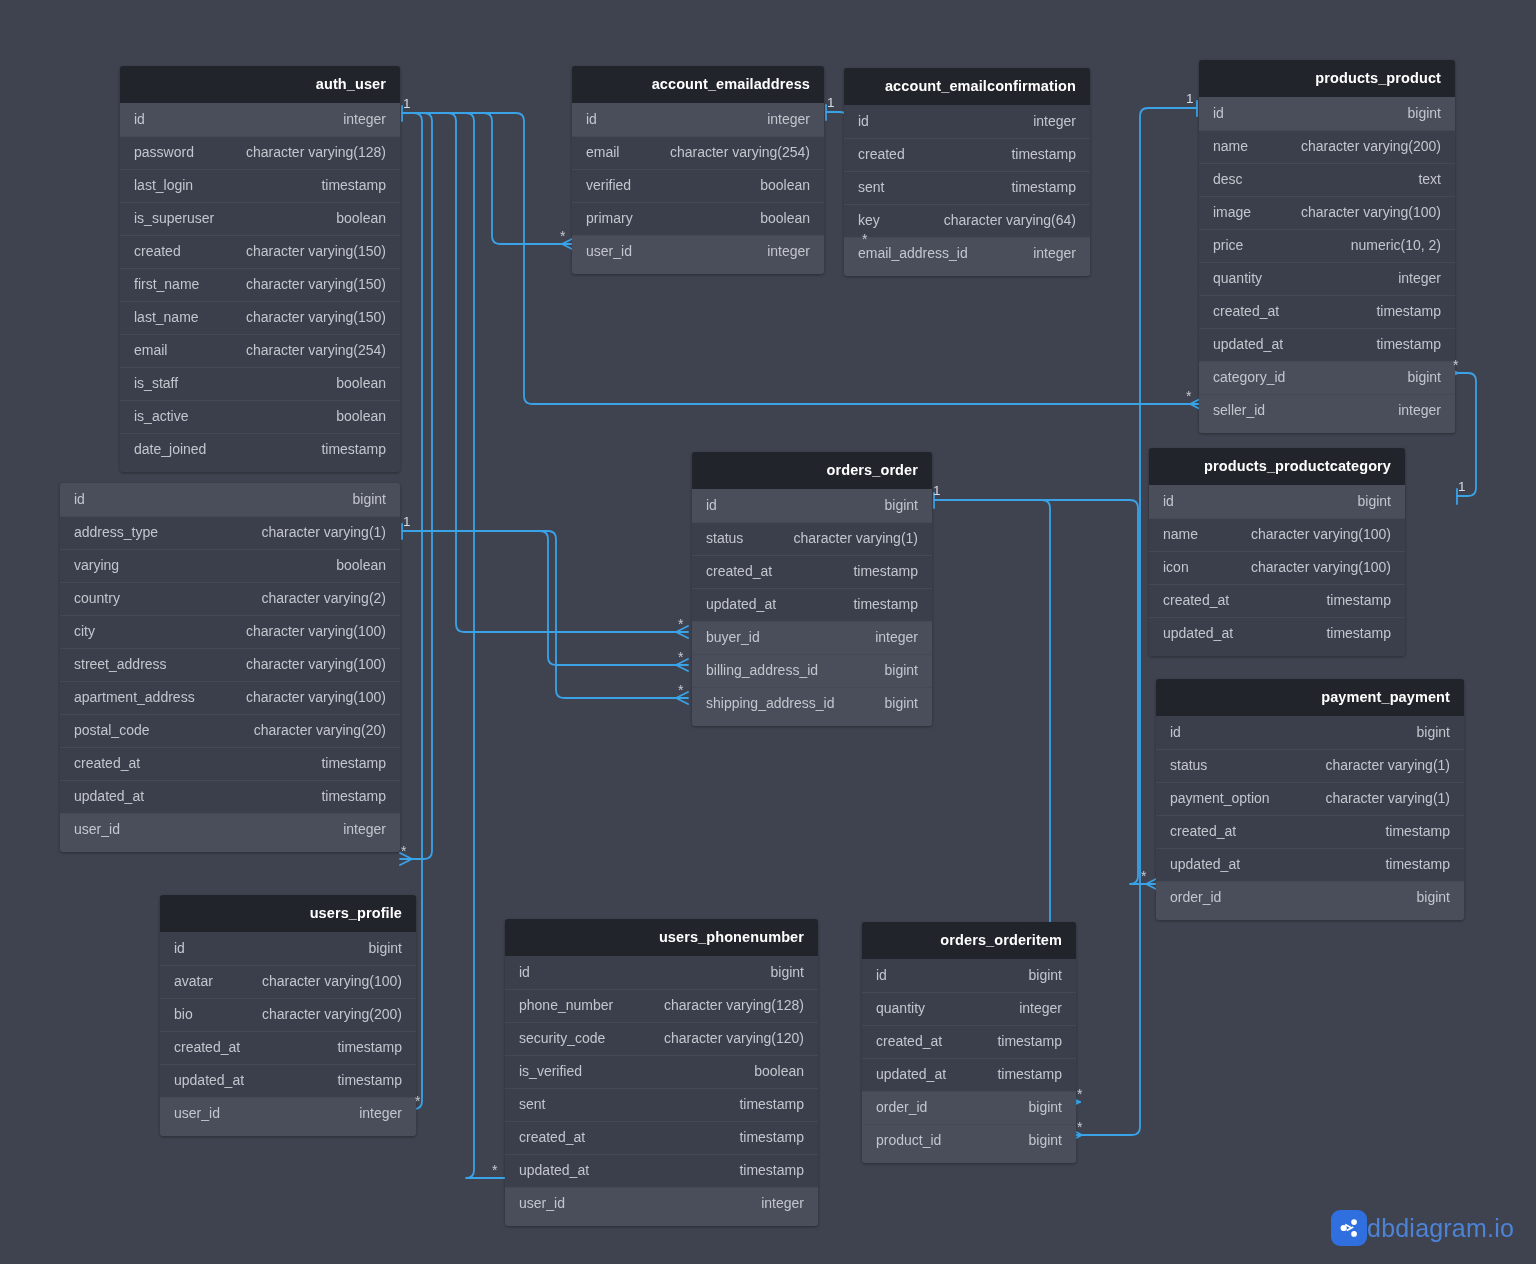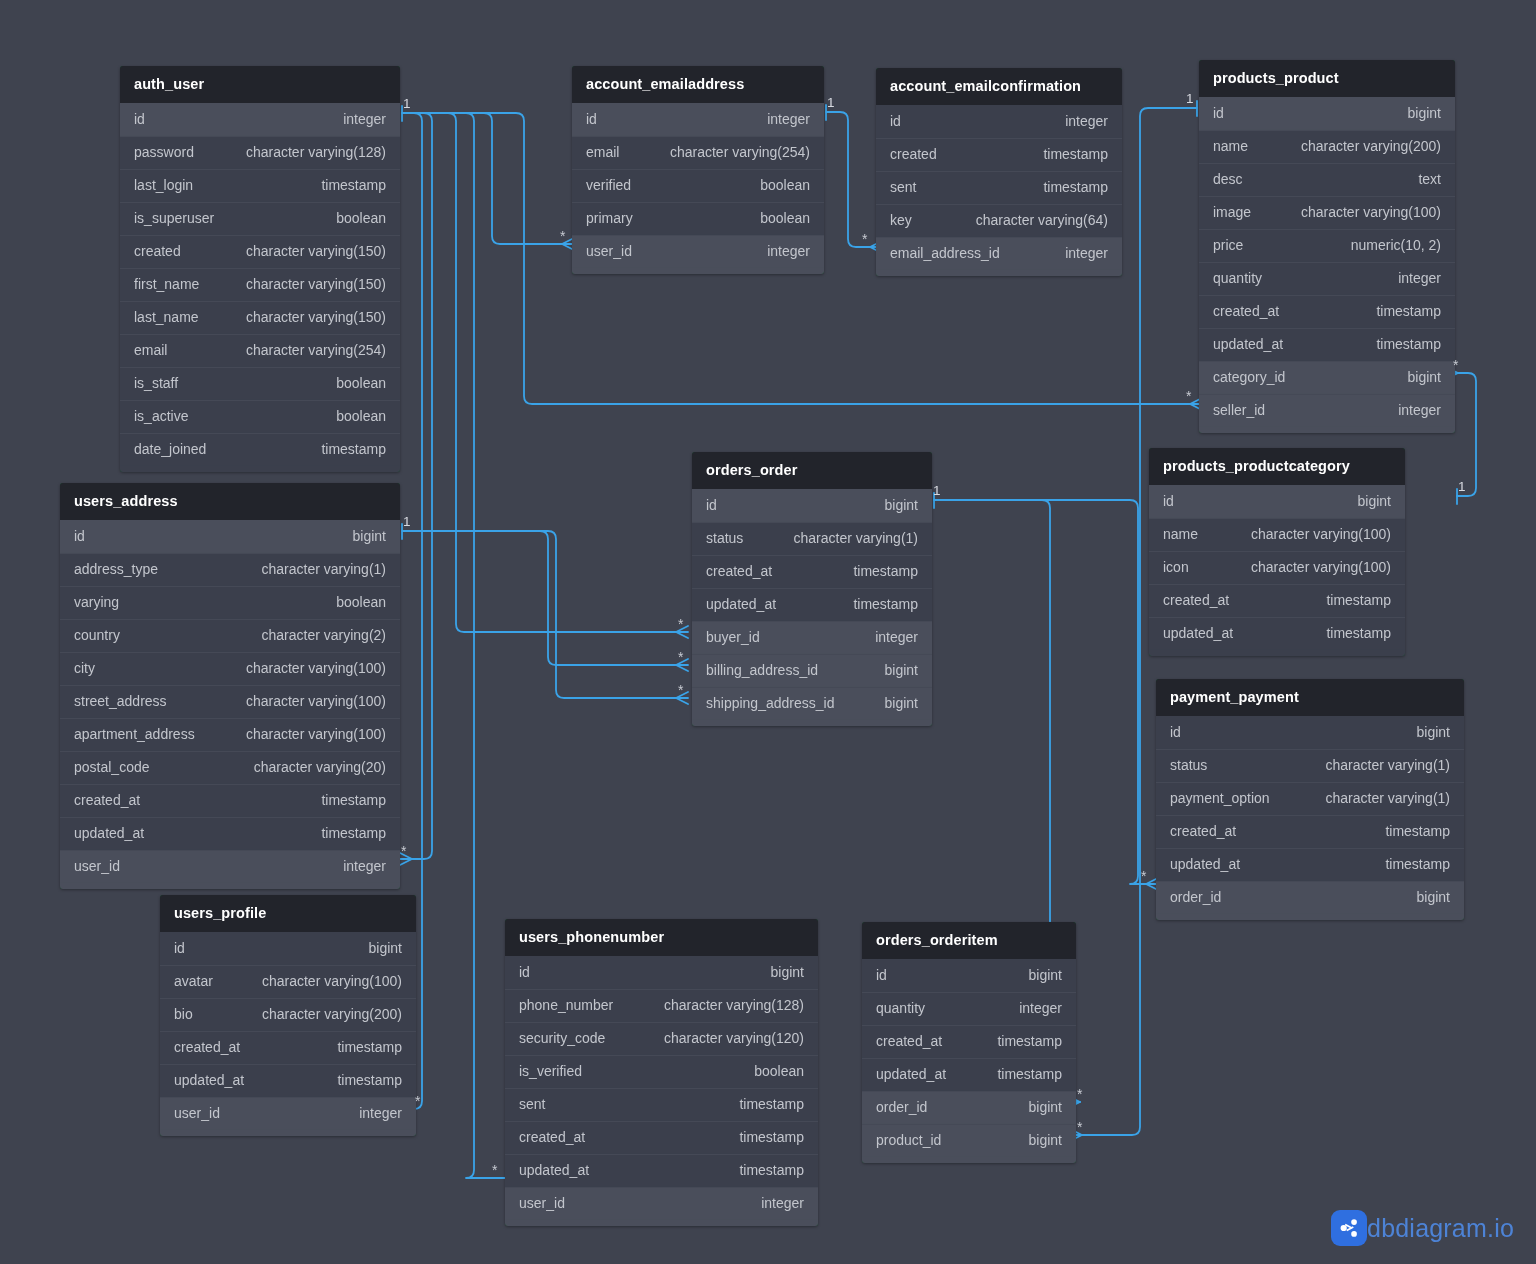--- a/index.html
+++ b/index.html
@@ -11,20 +11,21 @@
     -webkit-font-smoothing:antialiased;
   }
   #canvas{position:absolute;left:0;top:0;width:1536px;height:1264px;}
   svg.links{position:absolute;left:0;top:0;width:1536px;height:1264px;pointer-events:none;}
   .table-card{
     position:absolute;
     background:#14532d;
     border-radius:3px;
     box-shadow:0 1px 3px rgba(0,0,0,.35);
     overflow:hidden;
+    text-align:right;
   }
   .table-header{
     background:#22242b;
     color:#ffffff;
     font-size:14.5px;
     font-weight:bold;
     padding:10px 14px 11px 14px;
     letter-spacing:.1px;
   }
   .field-row{
@@ -209,21 +210,21 @@
         <div class="field-row">
           <span class="field-name">primary</span>
           <span class="field-type">boolean</span>
         </div>
         <div class="field-row hl">
           <span class="field-name">user_id</span>
           <span class="field-type">integer</span>
         </div>
         <div class="card-bottom hl"></div>
       </div>
-      <div class="table-card" style="left: 876px; top: 68px; width: 246px;">
+      <div class="table-card" style="left: 844px; top: 68px; width: 246px;">
         <div class="table-header">account_emailconfirmation</div>
         <div class="field-row">
           <span class="field-name">id</span>
           <span class="field-type">integer</span>
         </div>
         <div class="field-row">
           <span class="field-name">created</span>
           <span class="field-type">timestamp</span>
         </div>
         <div class="field-row">
@@ -278,21 +279,20 @@
           <span class="field-name">category_id</span>
           <span class="field-type">bigint</span>
         </div>
         <div class="field-row hl">
           <span class="field-name">seller_id</span>
           <span class="field-type">integer</span>
         </div>
         <div class="card-bottom hl"></div>
       </div>
       <div class="table-card" style="left: 60px; top: 483px; width: 340px;">
-        <div class="table-header">users_address</div>
         <div class="field-row hl">
           <span class="field-name">id</span>
           <span class="field-type">bigint</span>
         </div>
         <div class="field-row">
           <span class="field-name">address_type</span>
           <span class="field-type">character varying(1)</span>
         </div>
         <div class="field-row">
           <span class="field-name">varying</span>

